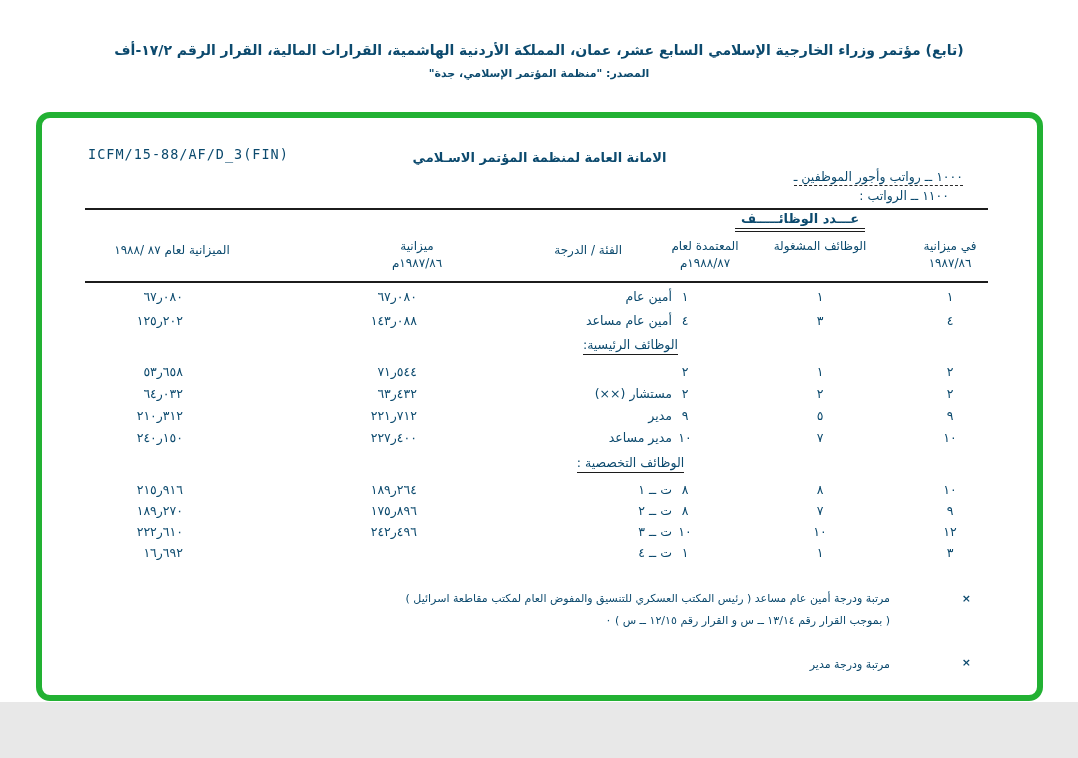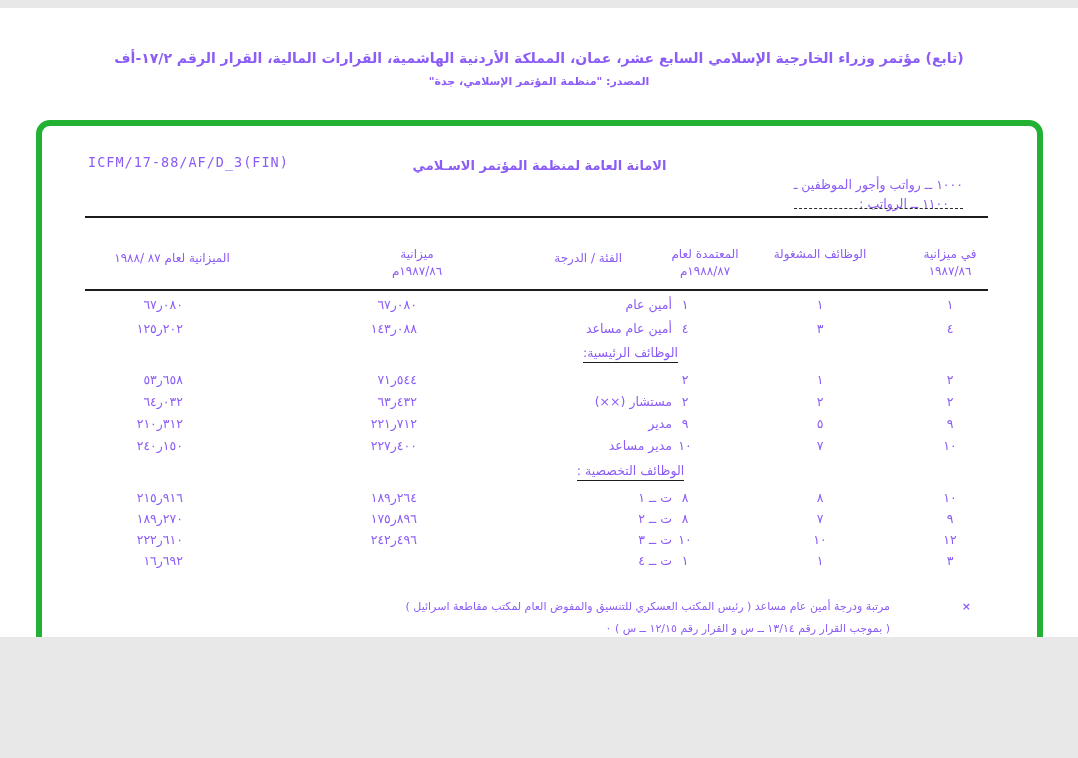--- a/index.html
+++ b/index.html
@@ -1,34 +1,34 @@
 <!DOCTYPE html>
 <html><head>
 <meta charset="utf-8">
 <style>
   html,body { margin:0; padding:0; background:#e8e8e8; }
   .page {
-    position:relative; width:1078px; height:629px; margin:8px auto;
+    position:relative; width:1078px; height:702px; margin:0 auto;
     background:#ffffff; overflow:hidden;
-    font-family:"DejaVu Sans", sans-serif; color:#8b5cf6;
+    font-family:"DejaVu Sans", sans-serif; color:#0c4a6e;
   }
   .top-header { position:absolute; top:42px; left:0; width:100%; text-align:center; direction:rtl; }
   .th1 { font-size:14px; font-weight:bold; }
   .th2 { font-size:11px; font-weight:bold; margin-top:9px; }
 
   .green-box {
     position:absolute; left:36px; top:112px; width:995px; height:577px;
     border:6px solid #22b133; border-radius:14px; background:#fff;
   }
 
   .ref { position:absolute; top:28px; left:46px; font-family:"DejaVu Sans Mono", monospace; font-size:13.5px; letter-spacing:1px; }
   .org { position:absolute; top:32px; left:0; width:100%; text-align:center; font-size:13px; font-weight:bold; direction:rtl; }
 
   .sec1000 { position:absolute; top:51px; right:74px; font-size:12.5px; direction:rtl;
-             border-bottom:1.5px dashed #2a2a2a; padding-bottom:16px; }
+             border-bottom:1.5px dashed #2a2a2a; padding-bottom:1px; }
   .sec1100 { position:absolute; top:70px; right:88px; font-size:12.5px; direction:rtl; }
 
   .rule { position:absolute; left:43px; width:903px; height:0; border-top:2px solid #1c1c1c; }
   .rule1 { top:90px; }
   .rule2 { top:163px; }
 
   .jobs-head { position:absolute; top:93px; left:648px; width:220px; text-align:center;
                font-size:13px; font-weight:bold; direction:rtl; }
   .jobs-head span { border-bottom:4px double #1c1c1c; padding:0 6px 2px 6px; }
 
@@ -70,28 +70,31 @@
 
 <div class="page">
 
   <div class="top-header">
     <div class="th1">(تابع) مؤتمر وزراء الخارجية الإسلامي السابع عشر، عمان، المملكة الأردنية الهاشمية، القرارات المالية، القرار الرقم ١٧/٢-أف</div>
     <div class="th2">المصدر:  "منظمة المؤتمر الإسلامي، جدة"</div>
   </div>
 
   <div class="green-box">
 
-    <div class="ref">ICFM/17-88/AF/D_3(FIN)</div>
+    <div class="ref">ICFM/15-88/AF/D_3(FIN)</div>
     <div class="org">الامانة العامة لمنظمة المؤتمر الاسـلامي</div>
 
     <div class="sec1000">١٠٠٠ ــ رواتب وأجور الموظفين ـ</div>
     <div class="sec1100">١١٠٠ ــ الرواتب :</div>
 
     <div class="rule rule1"></div>
 
+    <div class="jobs-head">
+      <span>عـــدد الوظائـــــف</span>
+    </div>
 
     <div class="thead">
       <div class="hc h-inb">
         <div>في ميزانية</div>
         <div>١٩٨٧/٨٦</div>
       </div>
       <div class="hc h-occ">
         <div>الوظائف المشغولة</div>
       </div>
       <div class="hc h-app">

